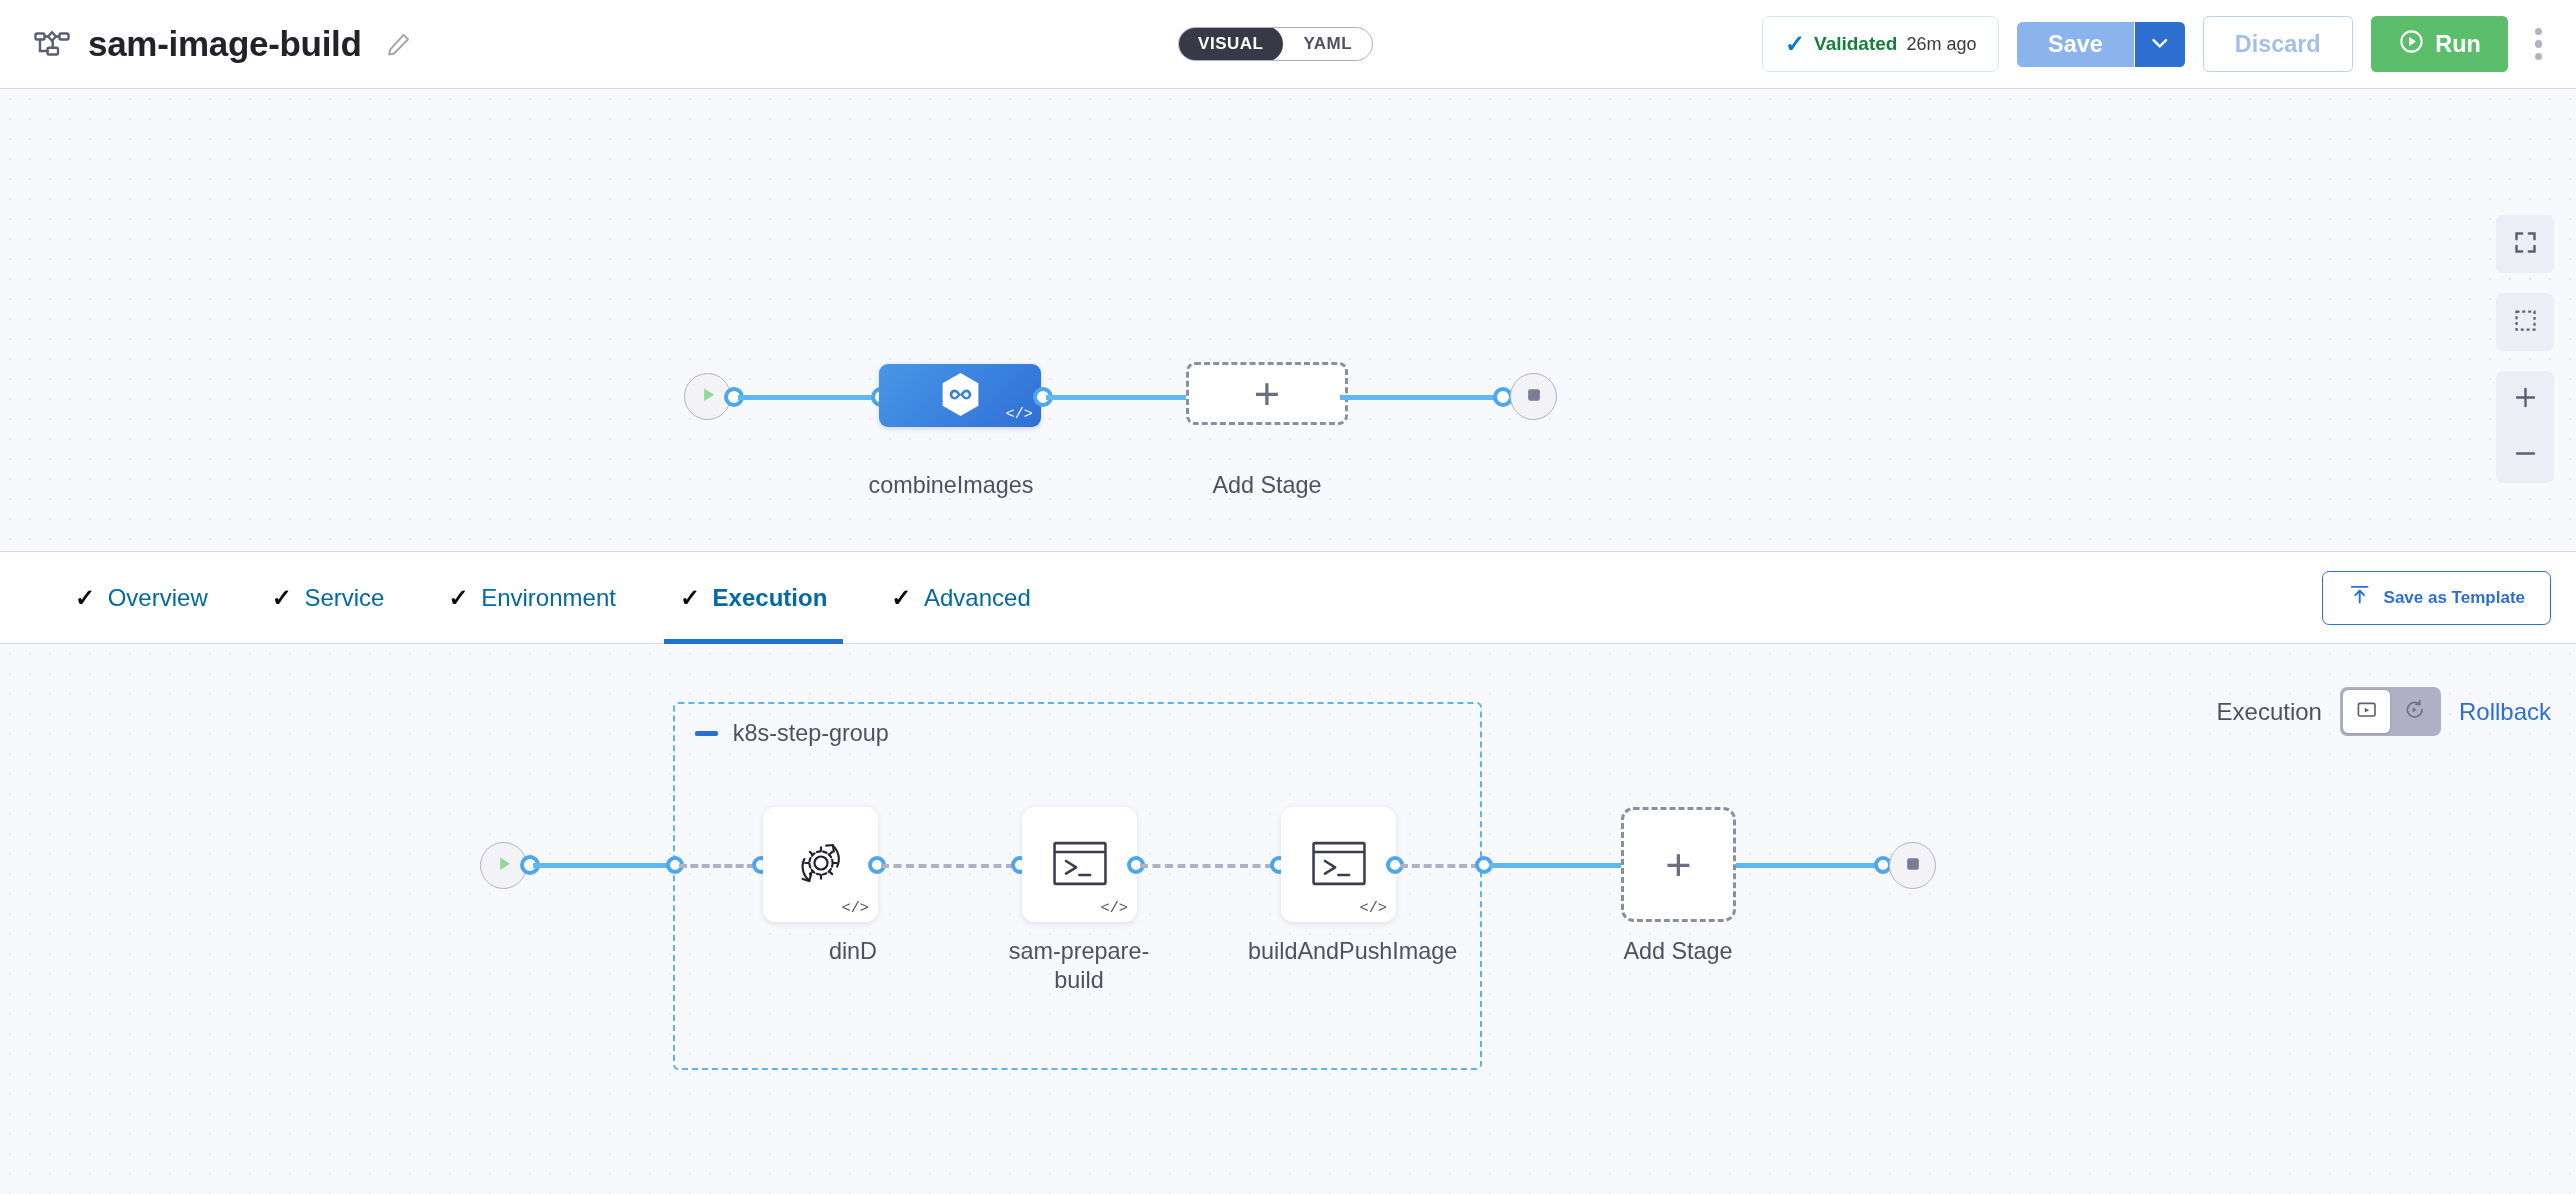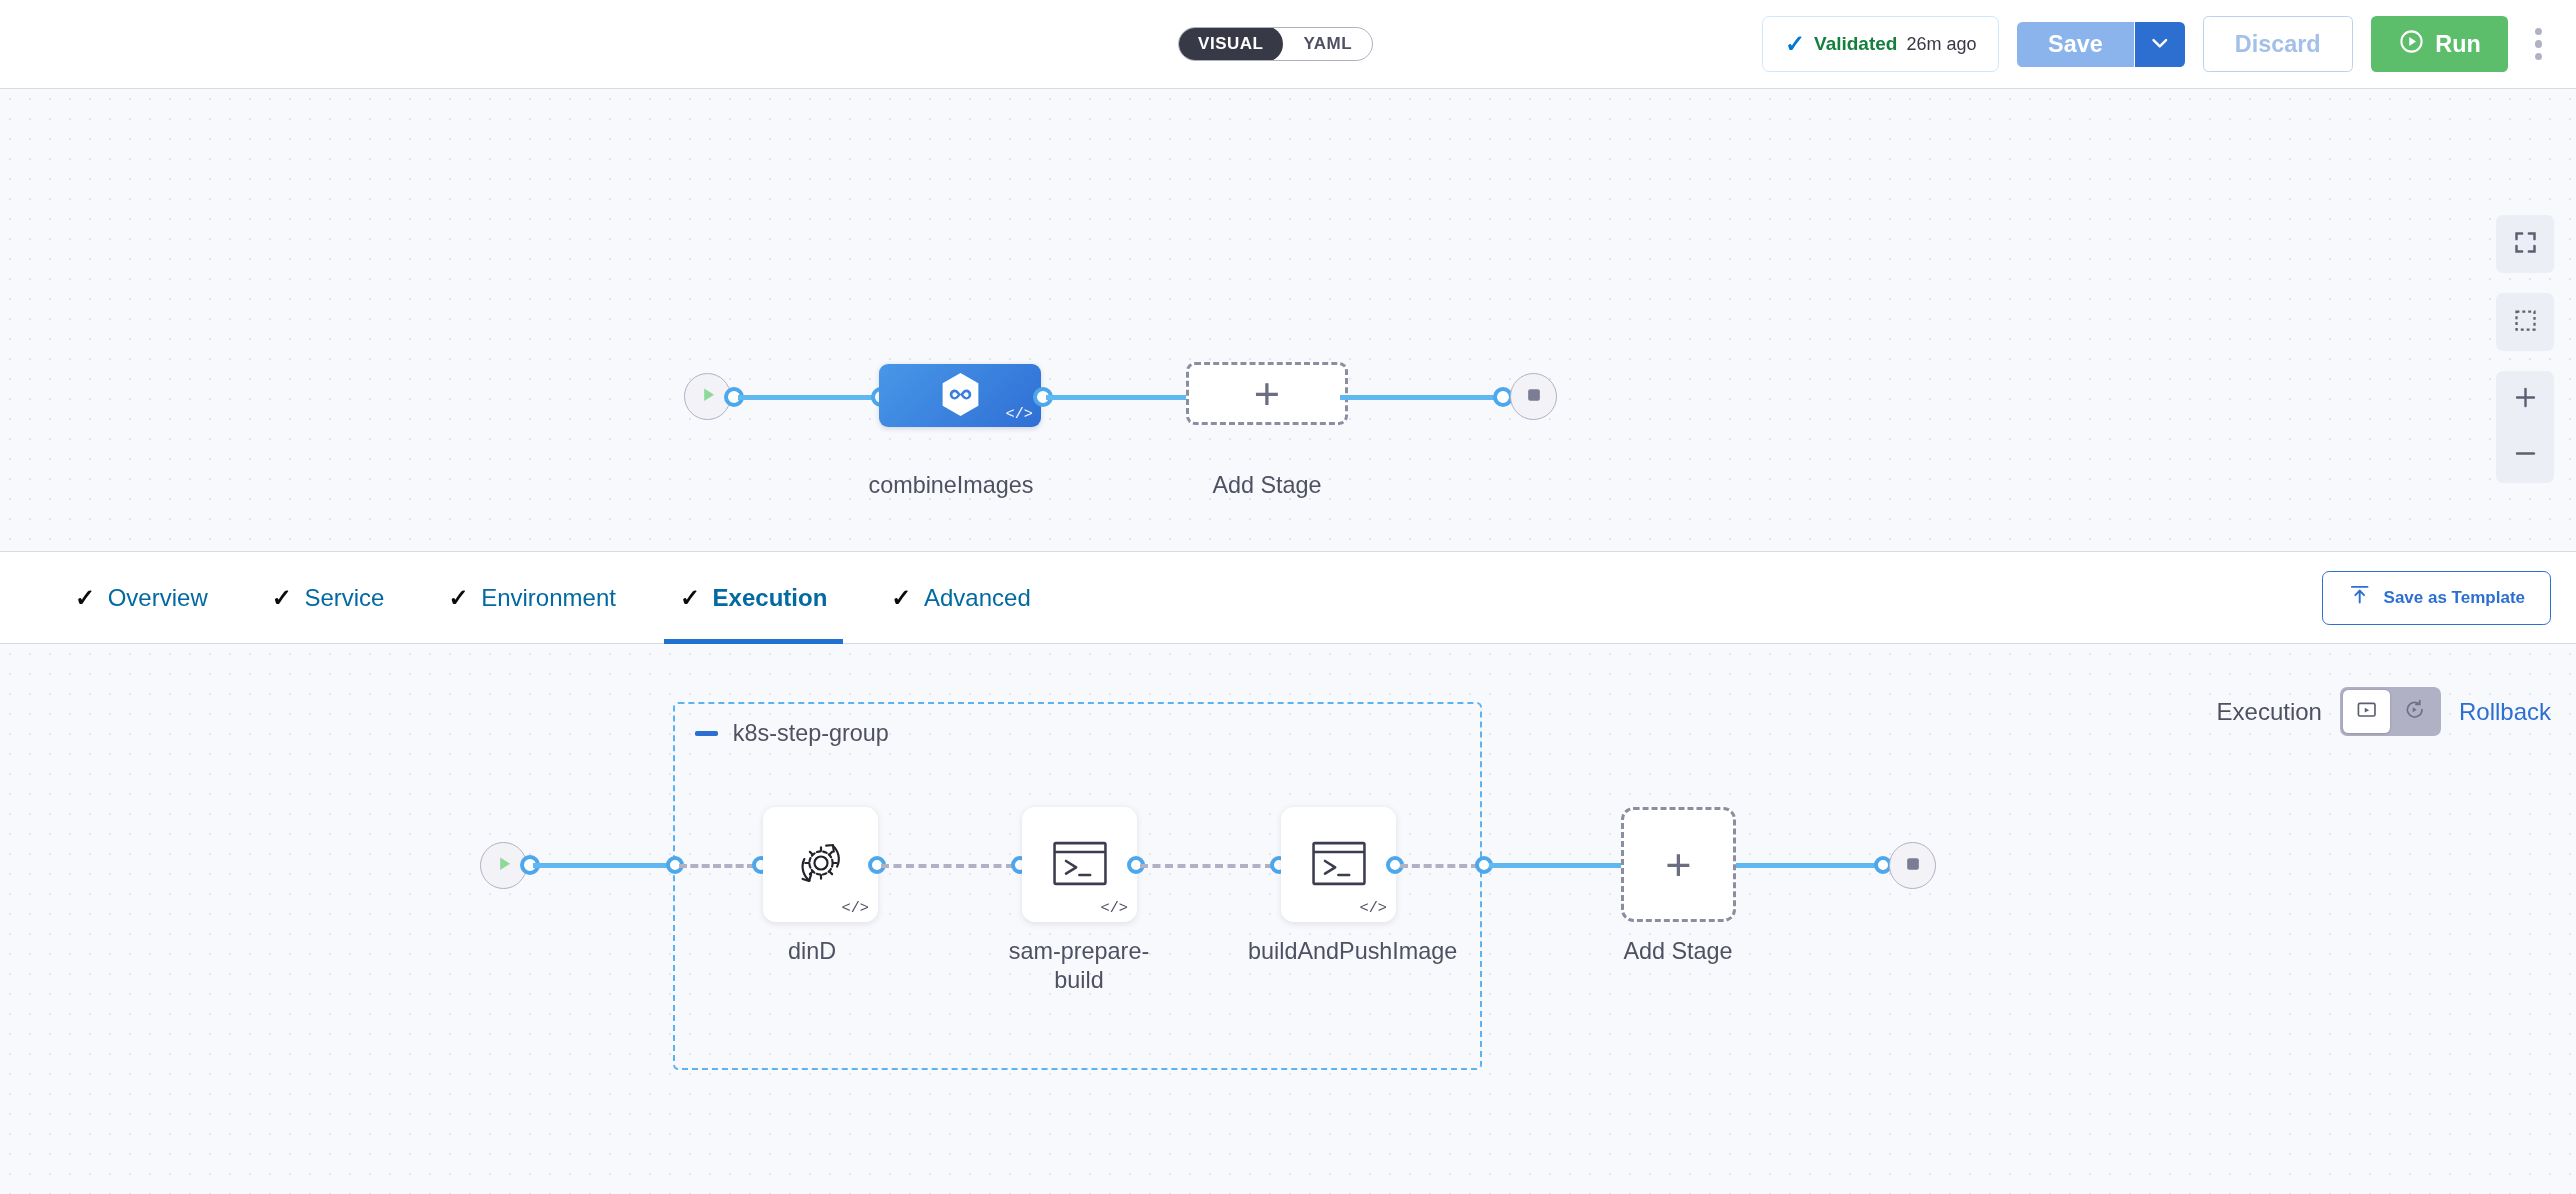--- a/index.html
+++ b/index.html
@@ -218,20 +218,39 @@
   }
   .toggle-half.on { background: #ffffff; box-shadow: 0 0.9px 2.7px rgba(0,0,0,.18); }
 </style>
 </head>
 <body>
 
 <div class="app">
 
   <div class="header">
 
+    <div class="hdr-left">
+      <span>
+        <svg class="pipeline-icon" viewBox="0 0 24 24" fill="none" stroke="#5c5e72" stroke-width="1.6">
+          <rect x="1" y="5" width="6" height="4" rx="1"></rect>
+          <rect x="17" y="5" width="6" height="4" rx="1"></rect>
+          <rect x="9" y="14.5" width="7" height="4.5" rx="1"></rect>
+          <path d="M12 4.2 L14.6 7 L12 9.8 L9.4 7 Z"></path>
+          <path d="M7 7 H9.4 M14.6 7 H17"></path>
+          <path d="M4 9 V16.7 H9" stroke-linecap="round"></path>
+          <path d="M12.5 9.8 V14.5" stroke-linecap="round"></path>
+        </svg>
+      </span>
+      <span class="pipeline-title">sam-image-build</span>
+      <span>
+        <svg class="edit-pencil" viewBox="0 0 24 24" fill="none" stroke="#9fa1b4" stroke-width="1.7" stroke-linecap="round" stroke-linejoin="round">
+          <path d="M16.5 3.5 L20.5 7.5 L8 20 L3.6 21 L4.6 16.6 Z"></path>
+        </svg>
+      </span>
+    </div>
 
     <div class="hdr-center">
       <div class="seg">
         <div class="seg-item active">VISUAL</div>
         <div class="seg-item">YAML</div>
       </div>
     </div>
 
     <div class="hdr-right">
 
@@ -471,21 +490,21 @@
             <path d="M33.5 9.5 a14.5 14.5 0 0 1 3.8 17.5"></path>
             <path d="M33.9 9.1 L28.3 9.6 M33.9 9.1 L34.6 14.6"></path>
             <path d="M14.5 38.5 a14.5 14.5 0 0 1 -4.3 -17.8"></path>
             <path d="M14.2 38.8 L8.8 37.2 M14.2 38.8 L15.8 33.4"></path>
           </svg>
         </span>
         <span class="code-badge">&lt;/&gt;</span>
       </div>
     </div>
 
-    <div class="node-abs node-label" style="left:722px; top:293px;">dinD</div>
+    <div class="node-abs node-label" style="left:697px; top:293px;text-align:right;">dinD</div>
 
     <div class="node-abs" style="left:868px; top:212px;">
         <div class="port-sm"></div>
       </div>
     <div class="node-abs link-dashed" style="left:881px; top:220px; width:133px;"></div>
     <div class="node-abs" style="left:1011px; top:212px;">
         <div class="port-sm"></div>
       </div>
 
     <div class="node-abs" style="left:1022px; top:163px;">

